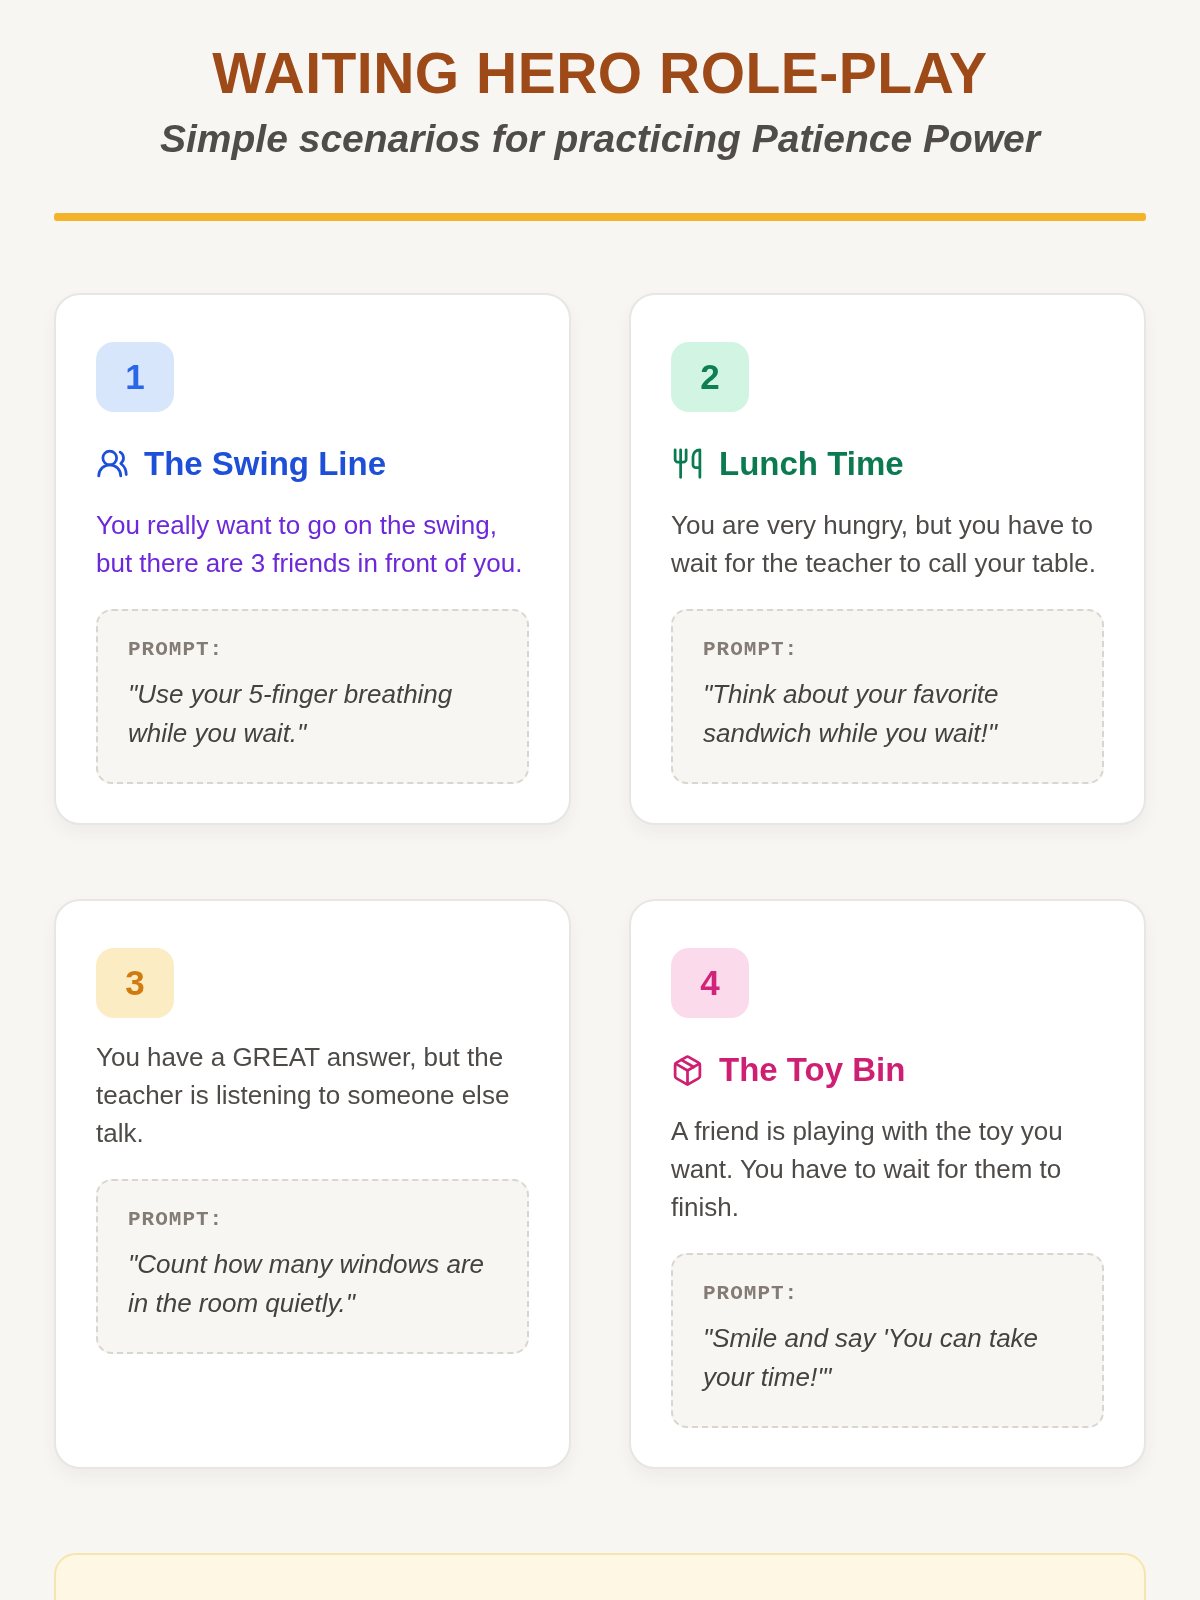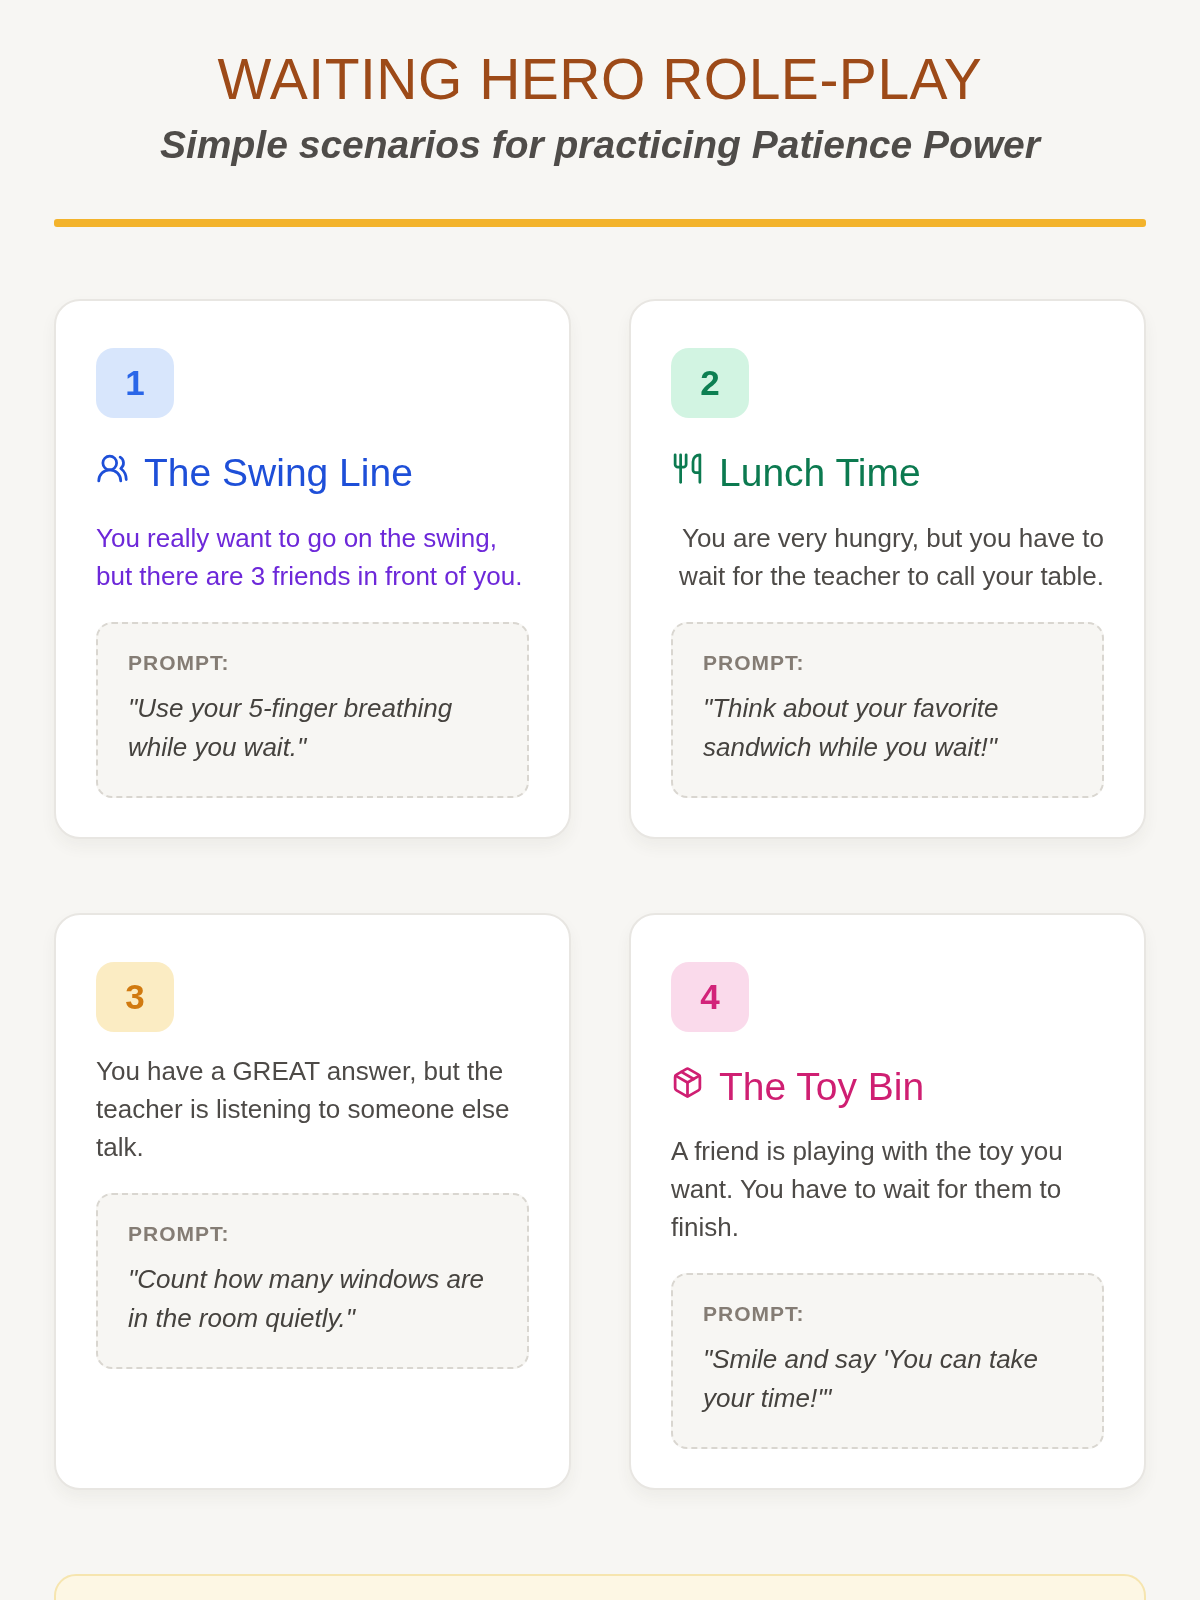--- a/index.html
+++ b/index.html
@@ -7,23 +7,23 @@
     width: 1200px; height: 1600px;
     background: #f7f6f3;
     font-family: "Liberation Sans", sans-serif;
     overflow: hidden;
     -webkit-font-smoothing: antialiased;
   }
   .page { padding: 0 54px; }
 
   header { text-align: center; padding-top: 42px; }
   .title {
-    margin: 6px;
+    margin: 0;
     font-size: 57px;
-    font-weight: 400;
+    font-weight: 700;
     letter-spacing: 0.5px;
     line-height: 1.1;
   }
   .subtitle {
     margin: 12px 0 0 0;
     font-size: 39px;
     font-style: italic;
     font-weight: 700;
   }
   .divider {
@@ -47,22 +47,22 @@
     box-shadow: 0 8px 16px rgba(60,55,45,0.05);
   }
   .badge {
     width: 78px; height: 70px;
     border-radius: 18px;
     display: flex; align-items: center; justify-content: center;
     font-size: 35px; font-weight: 800;
   }
   .card-title {
     margin: 34px 0 0 0;
-    display: flex; gap: 15px;
-    font-size: 39px; font-weight: 400;
+    display: flex; align-items: center; gap: 15px;
+    font-size: 33px; font-weight: 700;
     line-height: 1.1;
   }
   .card-title .icon { display: inline-flex; flex: 0 0 auto; }
   .card-title svg { width: 33px; height: 33px; }
   .card-body {
     margin: 24px 0 0 0;
     font-size: 26px;
     line-height: 38px;
     max-width: 440px;
   }
@@ -70,20 +70,21 @@
     margin-top: 27px;
     border: 2px dashed #d9d6d0;
     border-radius: 16px;
     background: #f7f6f3;
     padding: 27px 30px 29px 30px;
   }
   .prompt-label {
     font-size: 21px;
     font-weight: 700;
     letter-spacing: 1px;
+    font-family: Liberation Mono, monospace;
   }
   .prompt-text {
     margin-top: 14px;
     font-size: 26px;
     font-style: italic;
     line-height: 39px;
   }
 
   .footer-teaser {
     margin-top: 84px;
@@ -128,21 +129,21 @@
       <h2 class="card-title" style="color: rgb(12, 122, 80);">
         <span class="icon">
           <svg viewBox="0 0 24 24" fill="none" stroke="currentColor" stroke-width="2" stroke-linecap="round" stroke-linejoin="round">
             <path d="M3 2v7c0 1.1.9 2 2 2h4a2 2 0 0 0 2-2V2"></path>
             <path d="M7 2v20"></path>
             <path d="M21 15V2a5 5 0 0 0-5 5v6c0 1.1.9 2 2 2h3Zm0 0v7"></path>
           </svg>
         </span>
         <span>Lunch Time</span>
       </h2>
-      <p class="card-body" style="color: rgb(77, 74, 71); text-align: right;">You are very hungry, but you have to wait for the teacher to call your table.</p>
+      <p class="card-body" style="color: rgb(77, 74, 71);">You are very hungry, but you have to wait for the teacher to call your table.</p>
       <div class="prompt" style="background: rgb(247, 246, 243); border-color: rgb(217, 214, 208);">
         <div class="prompt-label" style="color: rgb(132, 124, 116);">PROMPT:</div>
         <div class="prompt-text" style="color: rgb(69, 66, 62);">"Think about your favorite sandwich while you wait!"</div>
       </div>
     </article>
 
     <article class="card" style="background: rgb(255, 255, 255); border-color: rgb(232, 230, 226);">
       <div class="badge" style="background: rgb(251, 236, 195); color: rgb(209, 122, 16);">3</div>
       <p class="card-body" style="color: rgb(77, 74, 71); margin-top: 20px;">You have a GREAT answer, but the teacher is listening to someone else talk.</p>
       <div class="prompt" style="background: rgb(247, 246, 243); border-color: rgb(217, 214, 208);">

